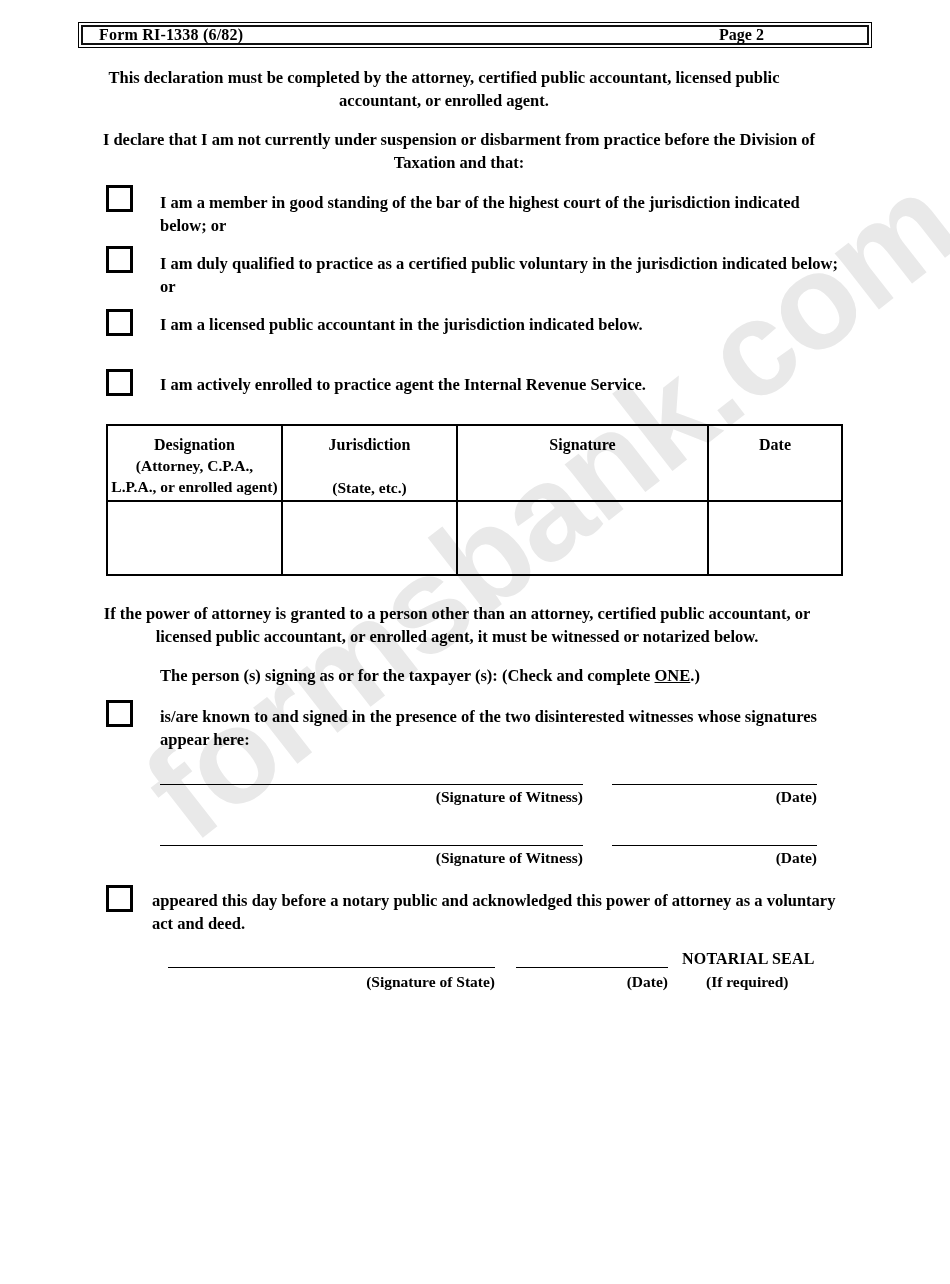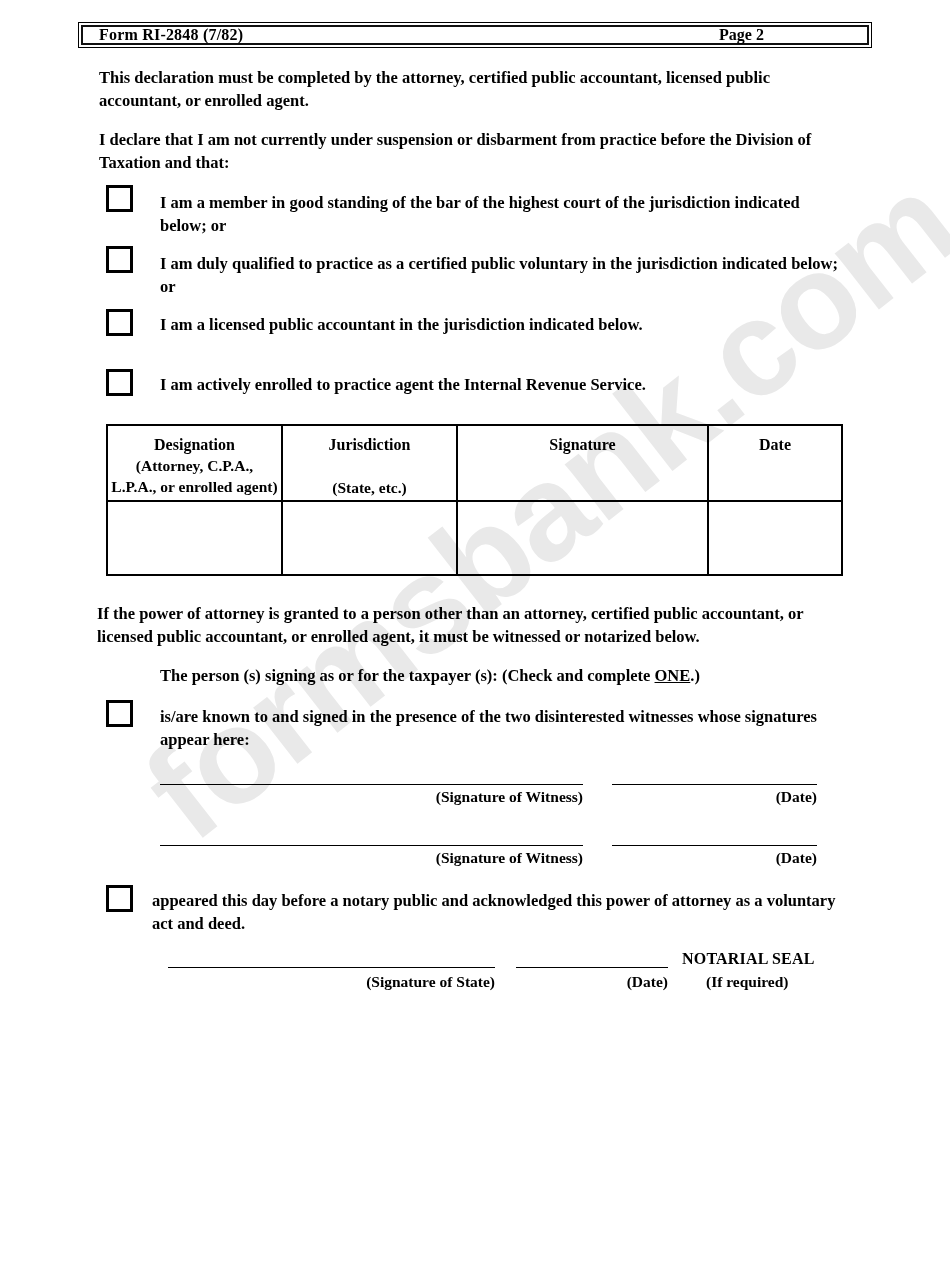--- a/index.html
+++ b/index.html
@@ -80,21 +80,21 @@
     font-weight: bold;
     white-space: nowrap;
   }
 
   
   .para {
     position: absolute;
     font-size: 16.5px;
     line-height: 23px;
     font-weight: bold;
-    text-align: left;
+    text-align: center;
   }
   .p-intro1 { left: 99px; top: 66px; width: 690px; }
   .p-intro2 { left: 99px; top: 128px; width: 720px; }
 
   
   .cbox {
     position: absolute;
     width: 27px;
     height: 27px;
     border: 3px solid #000;
@@ -238,21 +238,21 @@
 <body>
 
 <div class="page">
 
   <div class="watermark">formsbank.com</div>
 
   <div class="content">
 
     <div class="header-bar">
       <div class="header-bar-inner"></div>
-      <span class="header-left">Form RI-2848 (7/82)</span>
+      <span class="header-left">Form RI-1338 (6/82)</span>
       <span class="header-right">Page 2</span>
     </div>
 
     <div class="para p-intro1">This declaration must be completed by the attorney, certified public accountant,  licensed public accountant, or enrolled agent.</div>
     <div class="para p-intro2">I declare that I am not currently under suspension or disbarment from practice before the Division of Taxation and that:</div>
 
     <div class="cbox cb1"></div>
     <div class="cbox-label lb1">I am a member in good standing of the bar of the highest court of the jurisdiction indicated below; or</div>
 
     <div class="cbox cb2"></div>

